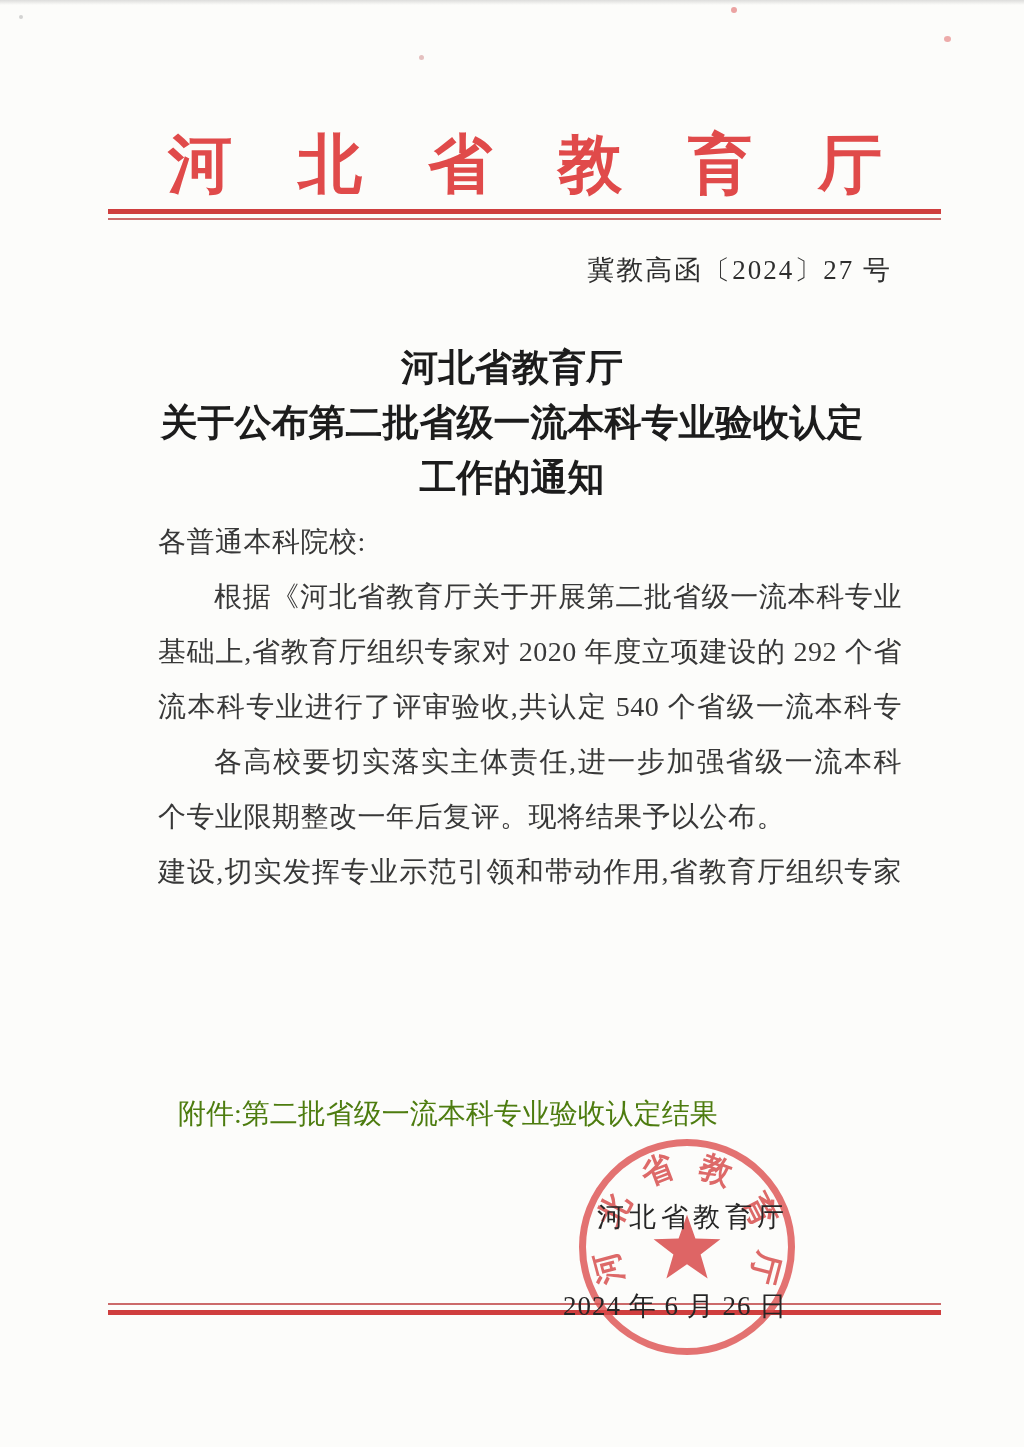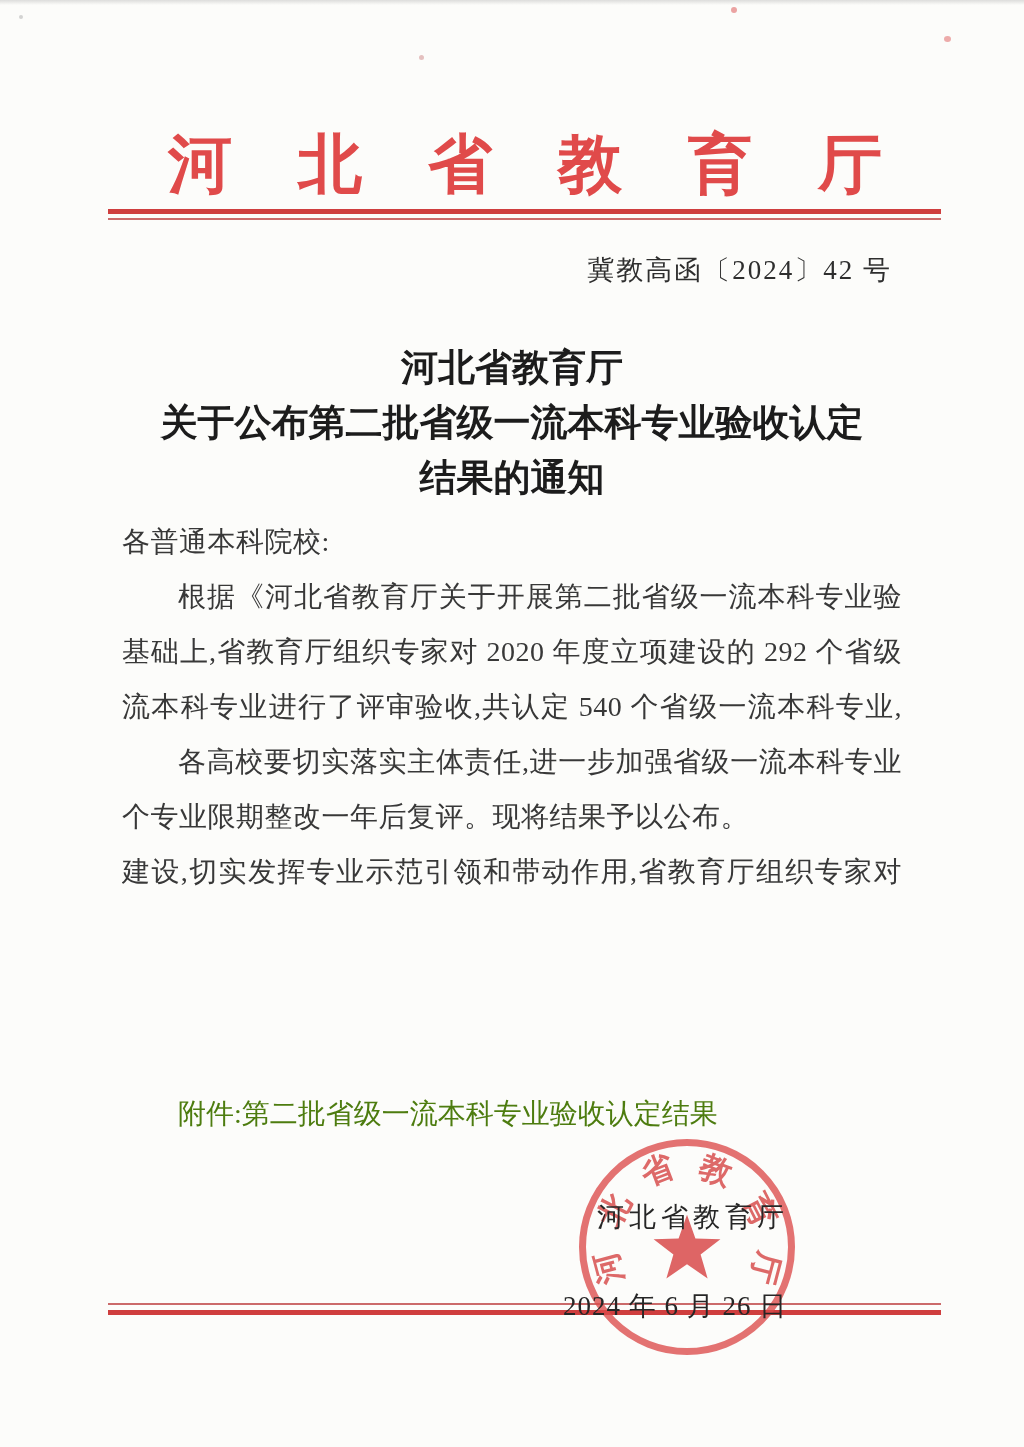--- a/index.html
+++ b/index.html
@@ -31,20 +31,21 @@
     position:absolute; top:340px; left:0; width:1024px; text-align:center;
     font-size:37px; font-weight:bold; color:#1c1c1c; line-height:55px;
   }
   .body-block {
     position:absolute; top:514px; left:122px; width:780px;
     font-size:28px; color:#383838;
   }
   .bline {
     height:55px; line-height:55px; white-space:nowrap; overflow:visible;
     letter-spacing:.5px;
+    margin-left:36px;
   }
   .bline.indent { text-indent:2em; }
   .bline.fill { text-align:justify; text-align-last:justify; white-space:normal; height:55px; overflow:hidden; }
   .attachment-line {
     position:absolute; top:1086px; left:122px; width:780px; height:55px; line-height:55px;
     font-size:28px; color:#4d7c0f; text-indent:2em; white-space:nowrap;
   }
   .stamp {
     position:absolute; left:579px; top:1139px; width:216px; height:216px; z-index:3;
   }
@@ -87,26 +88,26 @@
     <span>北</span>
     <span>省</span>
     <span>教</span>
     <span>育</span>
     <span>厅</span>
   </div>
 
   <div class="rule rule-top-thick"></div>
   <div class="rule rule-top-thin"></div>
 
-  <div class="doc-number">冀教高函〔2024〕42 号</div>
+  <div class="doc-number">冀教高函〔2024〕27 号</div>
 
   <div class="title-block">
     <div>河北省教育厅</div>
     <div>关于公布第二批省级一流本科专业验收认定</div>
-    <div>结果的通知</div>
+    <div>工作的通知</div>
   </div>
 
   <div class="body-block">
     <div class="bline">各普通本科院校:</div>
     <div class="bline indent fill">根据《河北省教育厅关于开展第二批省级一流本科专业验收</div>
     <div class="bline fill">基础上,省教育厅组织专家对 2020 年度立项建设的 292 个省级一</div>
     <div class="bline fill">流本科专业进行了评审验收,共认定 540 个省级一流本科专业,</div>
     <div class="bline indent fill">各高校要切实落实主体责任,进一步加强省级一流本科专业</div>
     <div class="bline">个专业限期整改一年后复评。现将结果予以公布。</div>
     <div class="bline fill">建设,切实发挥专业示范引领和带动作用,省教育厅组织专家对</div>

